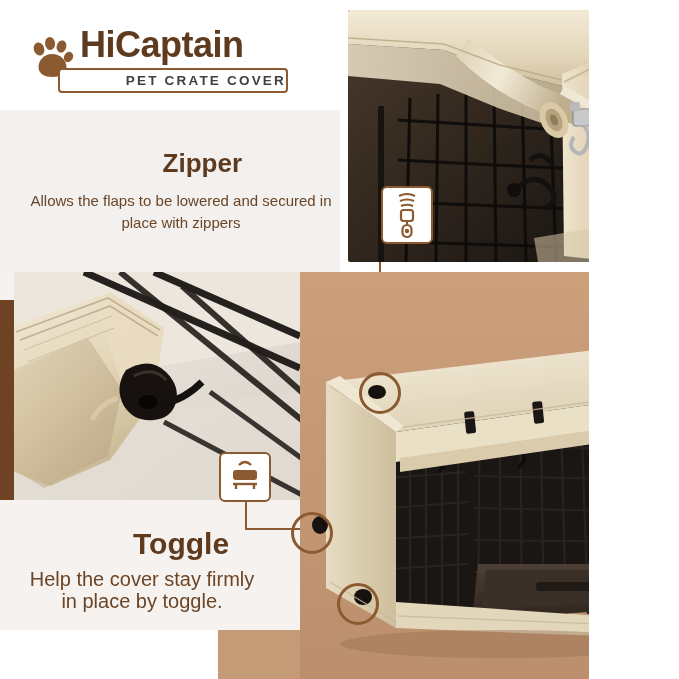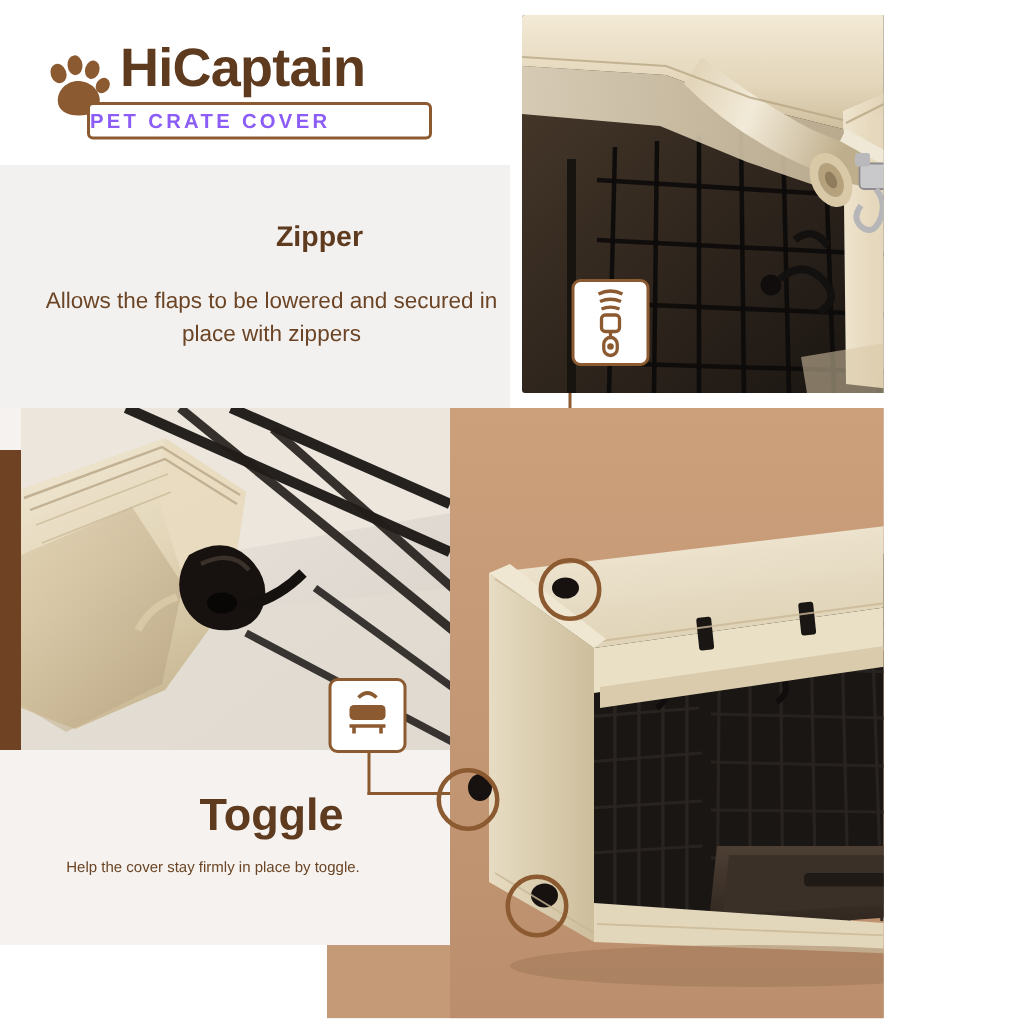--- a/index.html
+++ b/index.html
@@ -87,34 +87,34 @@
     left: 34px; top: 46px;
     width: 230px;
     height: 25px;
     border: 2px solid #8c5a30;
     border-radius: 4px;
     background: #ffffff;
     box-sizing: border-box;
   }
   .brand-sub span {
     display: block;
-    text-align: left;
+    text-align: right;
     font-size: 13.5px;
     font-weight: bold;
     letter-spacing: 2.2px;
-    color: #8b5cf6;
+    color: #404040;
     line-height: 21px;
   }
 
   
   .zipper-title {
     position: absolute;
     right: 347px;
     top: 148px;
-    font-size: 19px;
+    font-size: 26px;
     font-weight: bold;
     color: #5e3a1e;
     text-align: right;
     white-space: nowrap;
   }
   .zipper-desc {
     position: absolute;
     left: 30px;
     top: 190px;
     width: 302px;
@@ -133,21 +133,21 @@
     font-weight: bold;
     color: #5e3a1e;
     white-space: nowrap;
   }
   .toggle-desc {
     position: absolute;
     left: 22px;
     top: 568px;
     width: 240px;
     text-align: center;
-    font-size: 10px;
+    font-size: 20px;
     line-height: 22px;
     color: #6b4526;
   }
 
   
   .icon-badge {
     position: absolute;
     border: 2px solid #8c5a30;
     border-radius: 6px;
     background: #ffffff;

